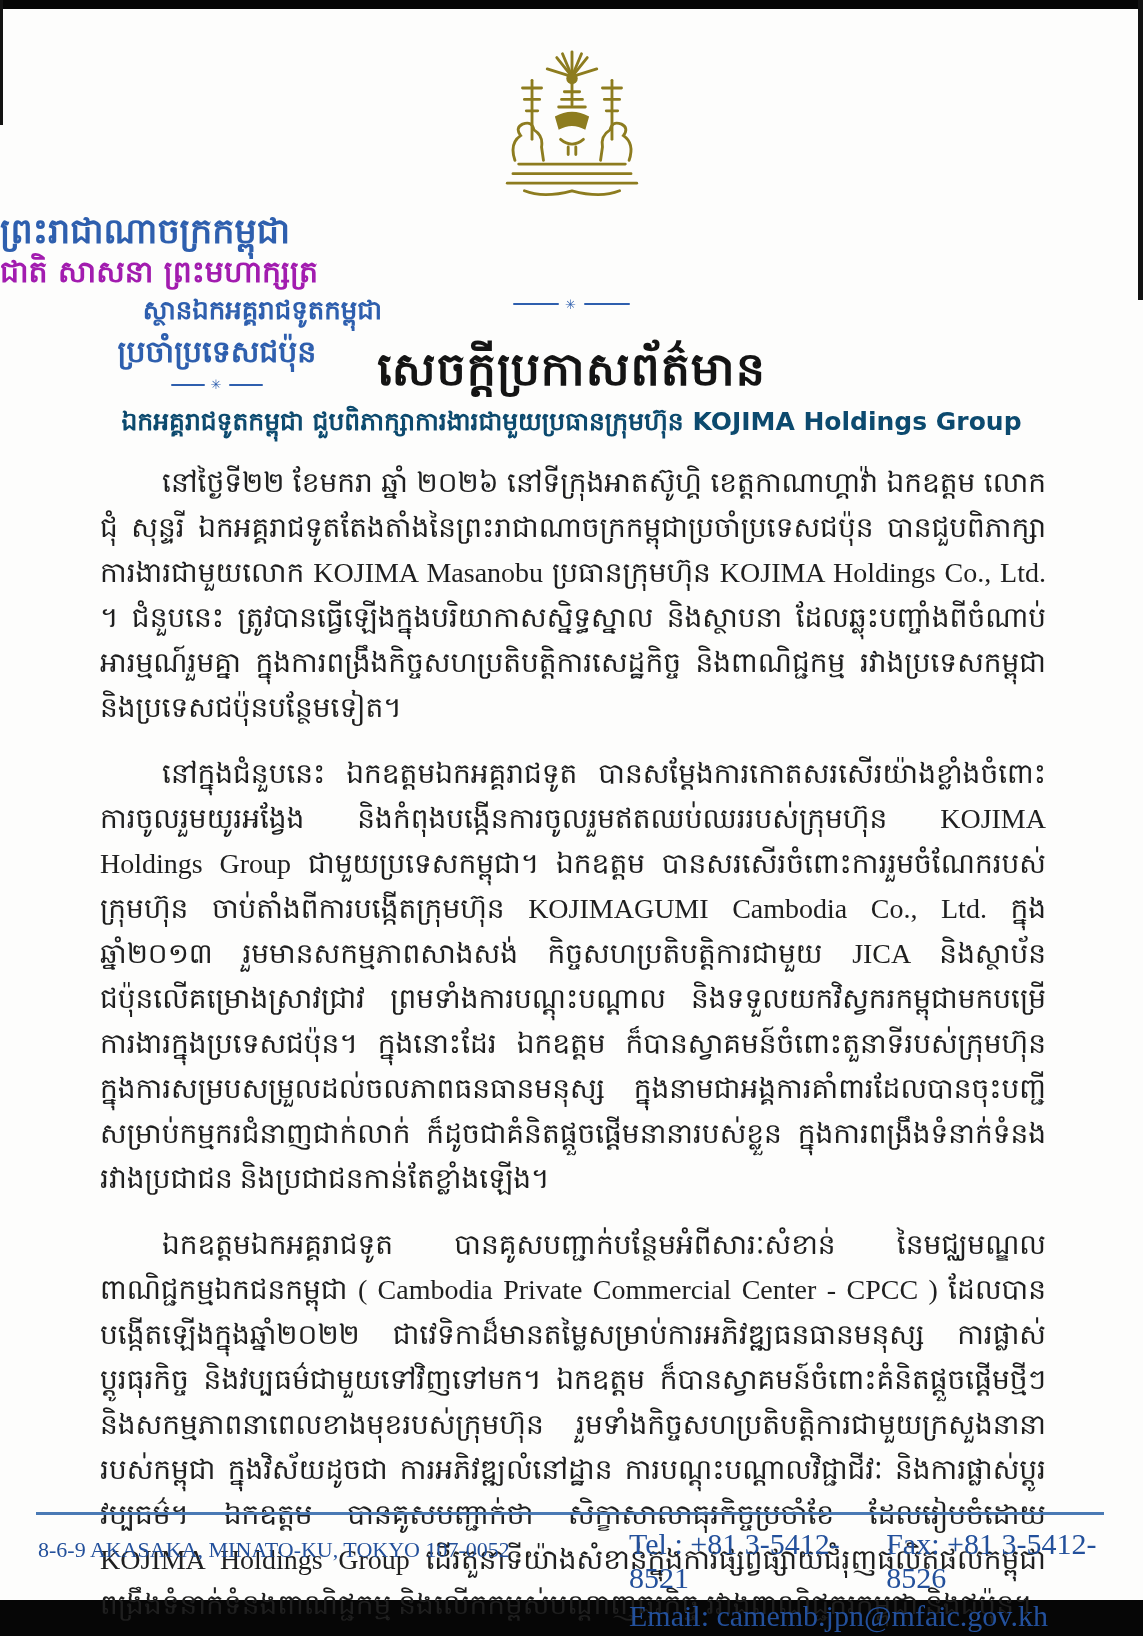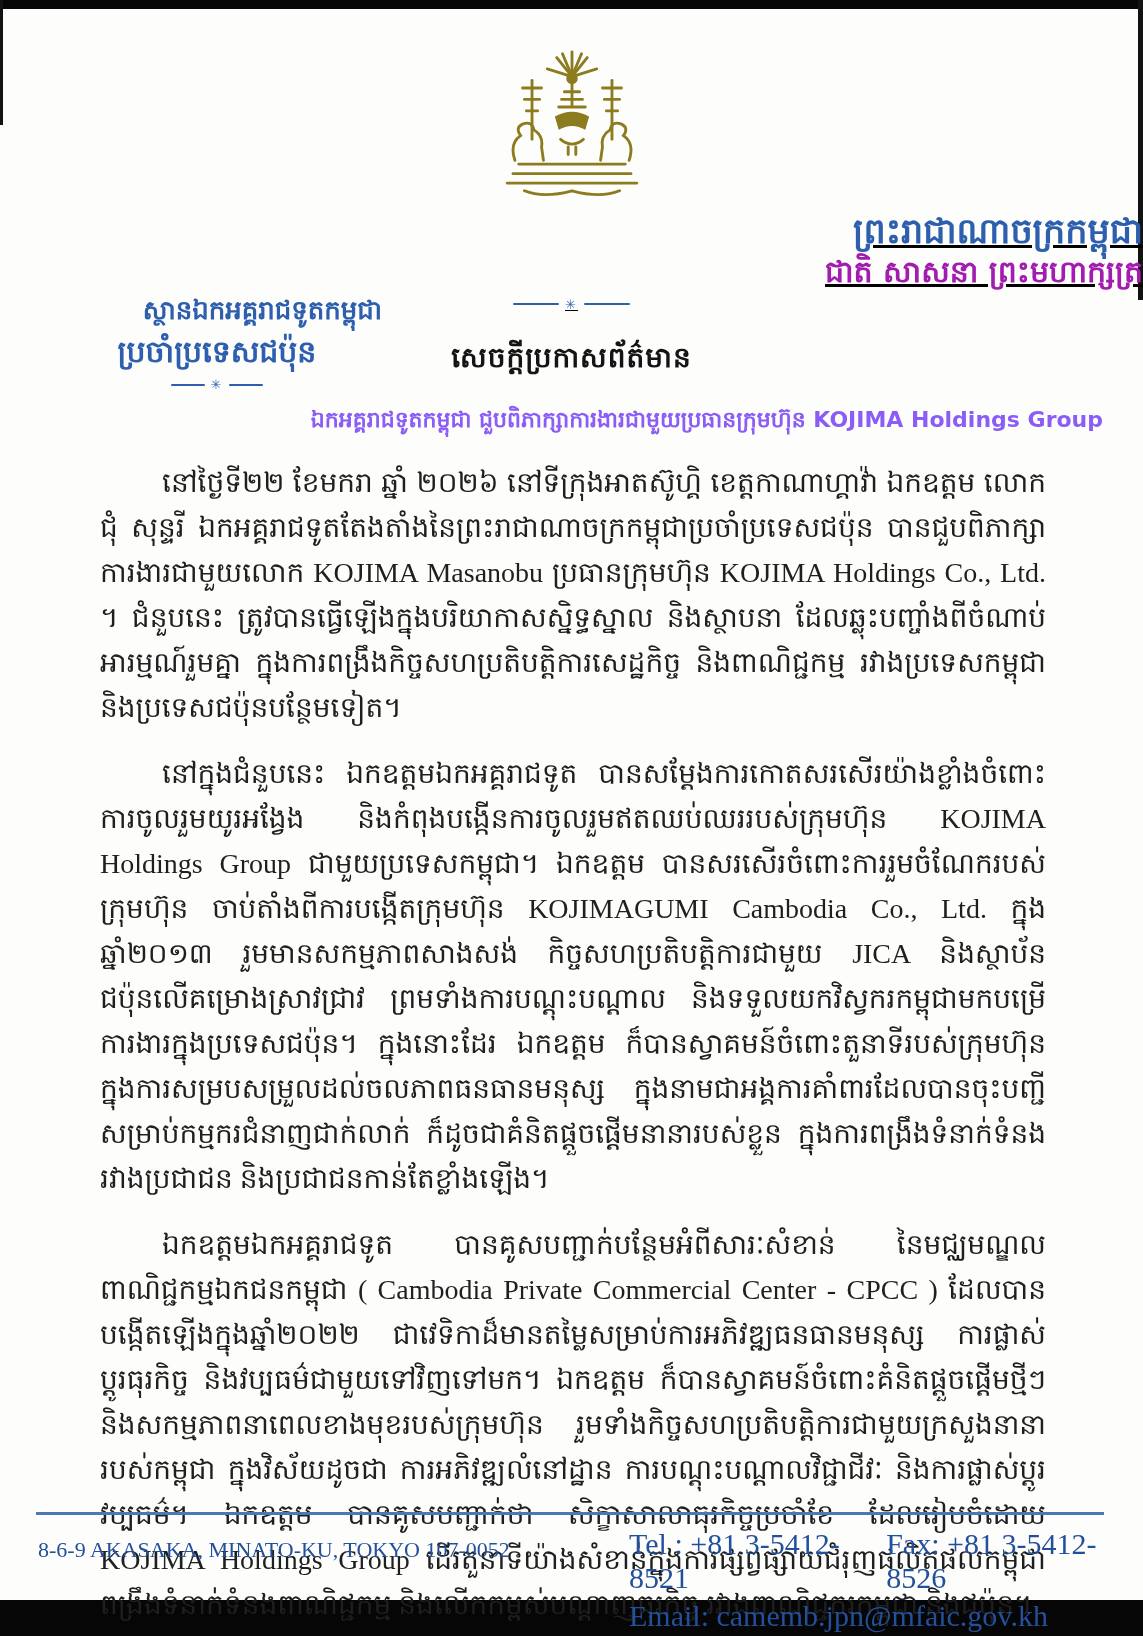--- a/index.html
+++ b/index.html
@@ -7,21 +7,21 @@
     position:relative; width:1143px; height:1636px; margin:0 auto;
     background:#fdfdfc; overflow:hidden;
     font-family:"DejaVu Sans", sans-serif;
   }
   
   .scan-top    { position:absolute; top:0; left:0; right:0; height:9px;  background:#060606; }
   .scan-bottom { position:absolute; bottom:0; left:0; right:0; height:36px; background:#060606; }
   .scan-right  { position:absolute; top:0; right:0; width:5px; height:300px; background:#121212; }
   .scan-left   { position:absolute; top:0; left:0; width:3px; height:125px; background:#121212; }
 
-  .header-block { position:absolute; top:48px; left:0; width:100%; text-align:right;text-decoration:underline; }
+  .header-block { position:absolute; top:48px; left:0; width:100%; text-align:left; }
   .emblem { display:block; margin:0 auto 4px auto; }
 
   .kingdom-line1 { font-size:35px; font-weight:bold; color:#2e5fae; line-height:1.2; }
   .kingdom-line2 { font-size:30px; font-weight:bold; color:#a21caf; line-height:1.35; }
 
   .ornament-divider {
     display:flex; align-items:center; justify-content:center; gap:6px;
     color:#2e5fae; margin-top:4px;
   }
   .ornament-divider .bar { height:2px; background:#2e5fae; width:46px; border-radius:1px; }
@@ -30,25 +30,25 @@
   .embassy-block {
     position:absolute; top:292px; left:52px; width:330px; text-align:center;
     color:#2e5fae; font-weight:bold;
   }
   .embassy-line1 { font-size:26px; line-height:1.45;text-align:right; }
   .embassy-line2 { font-size:30px; line-height:1.45; }
   .embassy-block .ornament-divider .bar { width:34px; }
 
   .press-heading {
     position:absolute; top:340px; left:0; width:100%; text-align:center;
-    font-size:28px; font-weight:bold; color:#141414; letter-spacing:1px;
+    font-size:46px; font-weight:bold; color:#141414; letter-spacing:1px;
   }
   .doc-title {
-    position:absolute; top:406px; left:40px; width:1063px; text-align:right;
-    font-size:22px; font-weight:600; color:#8b5cf6;
+    position:absolute; top:406px; left:40px; width:1063px; text-align:center;
+    font-size:25px; font-weight:600; color:#0c4a6e;
   }
 
   .body-text {
     position:absolute; top:460px; left:100px; width:946px;
     color:#1f1f1f; font-size:28px; line-height:45px; text-align:justify;
   }
   .body-text p { margin:0 0 21px 0; text-indent:62px;font-family:Liberation Serif, serif; }
 
   .footer-rule {
     position:absolute; top:1512px; left:36px; width:1068px; height:3px;

